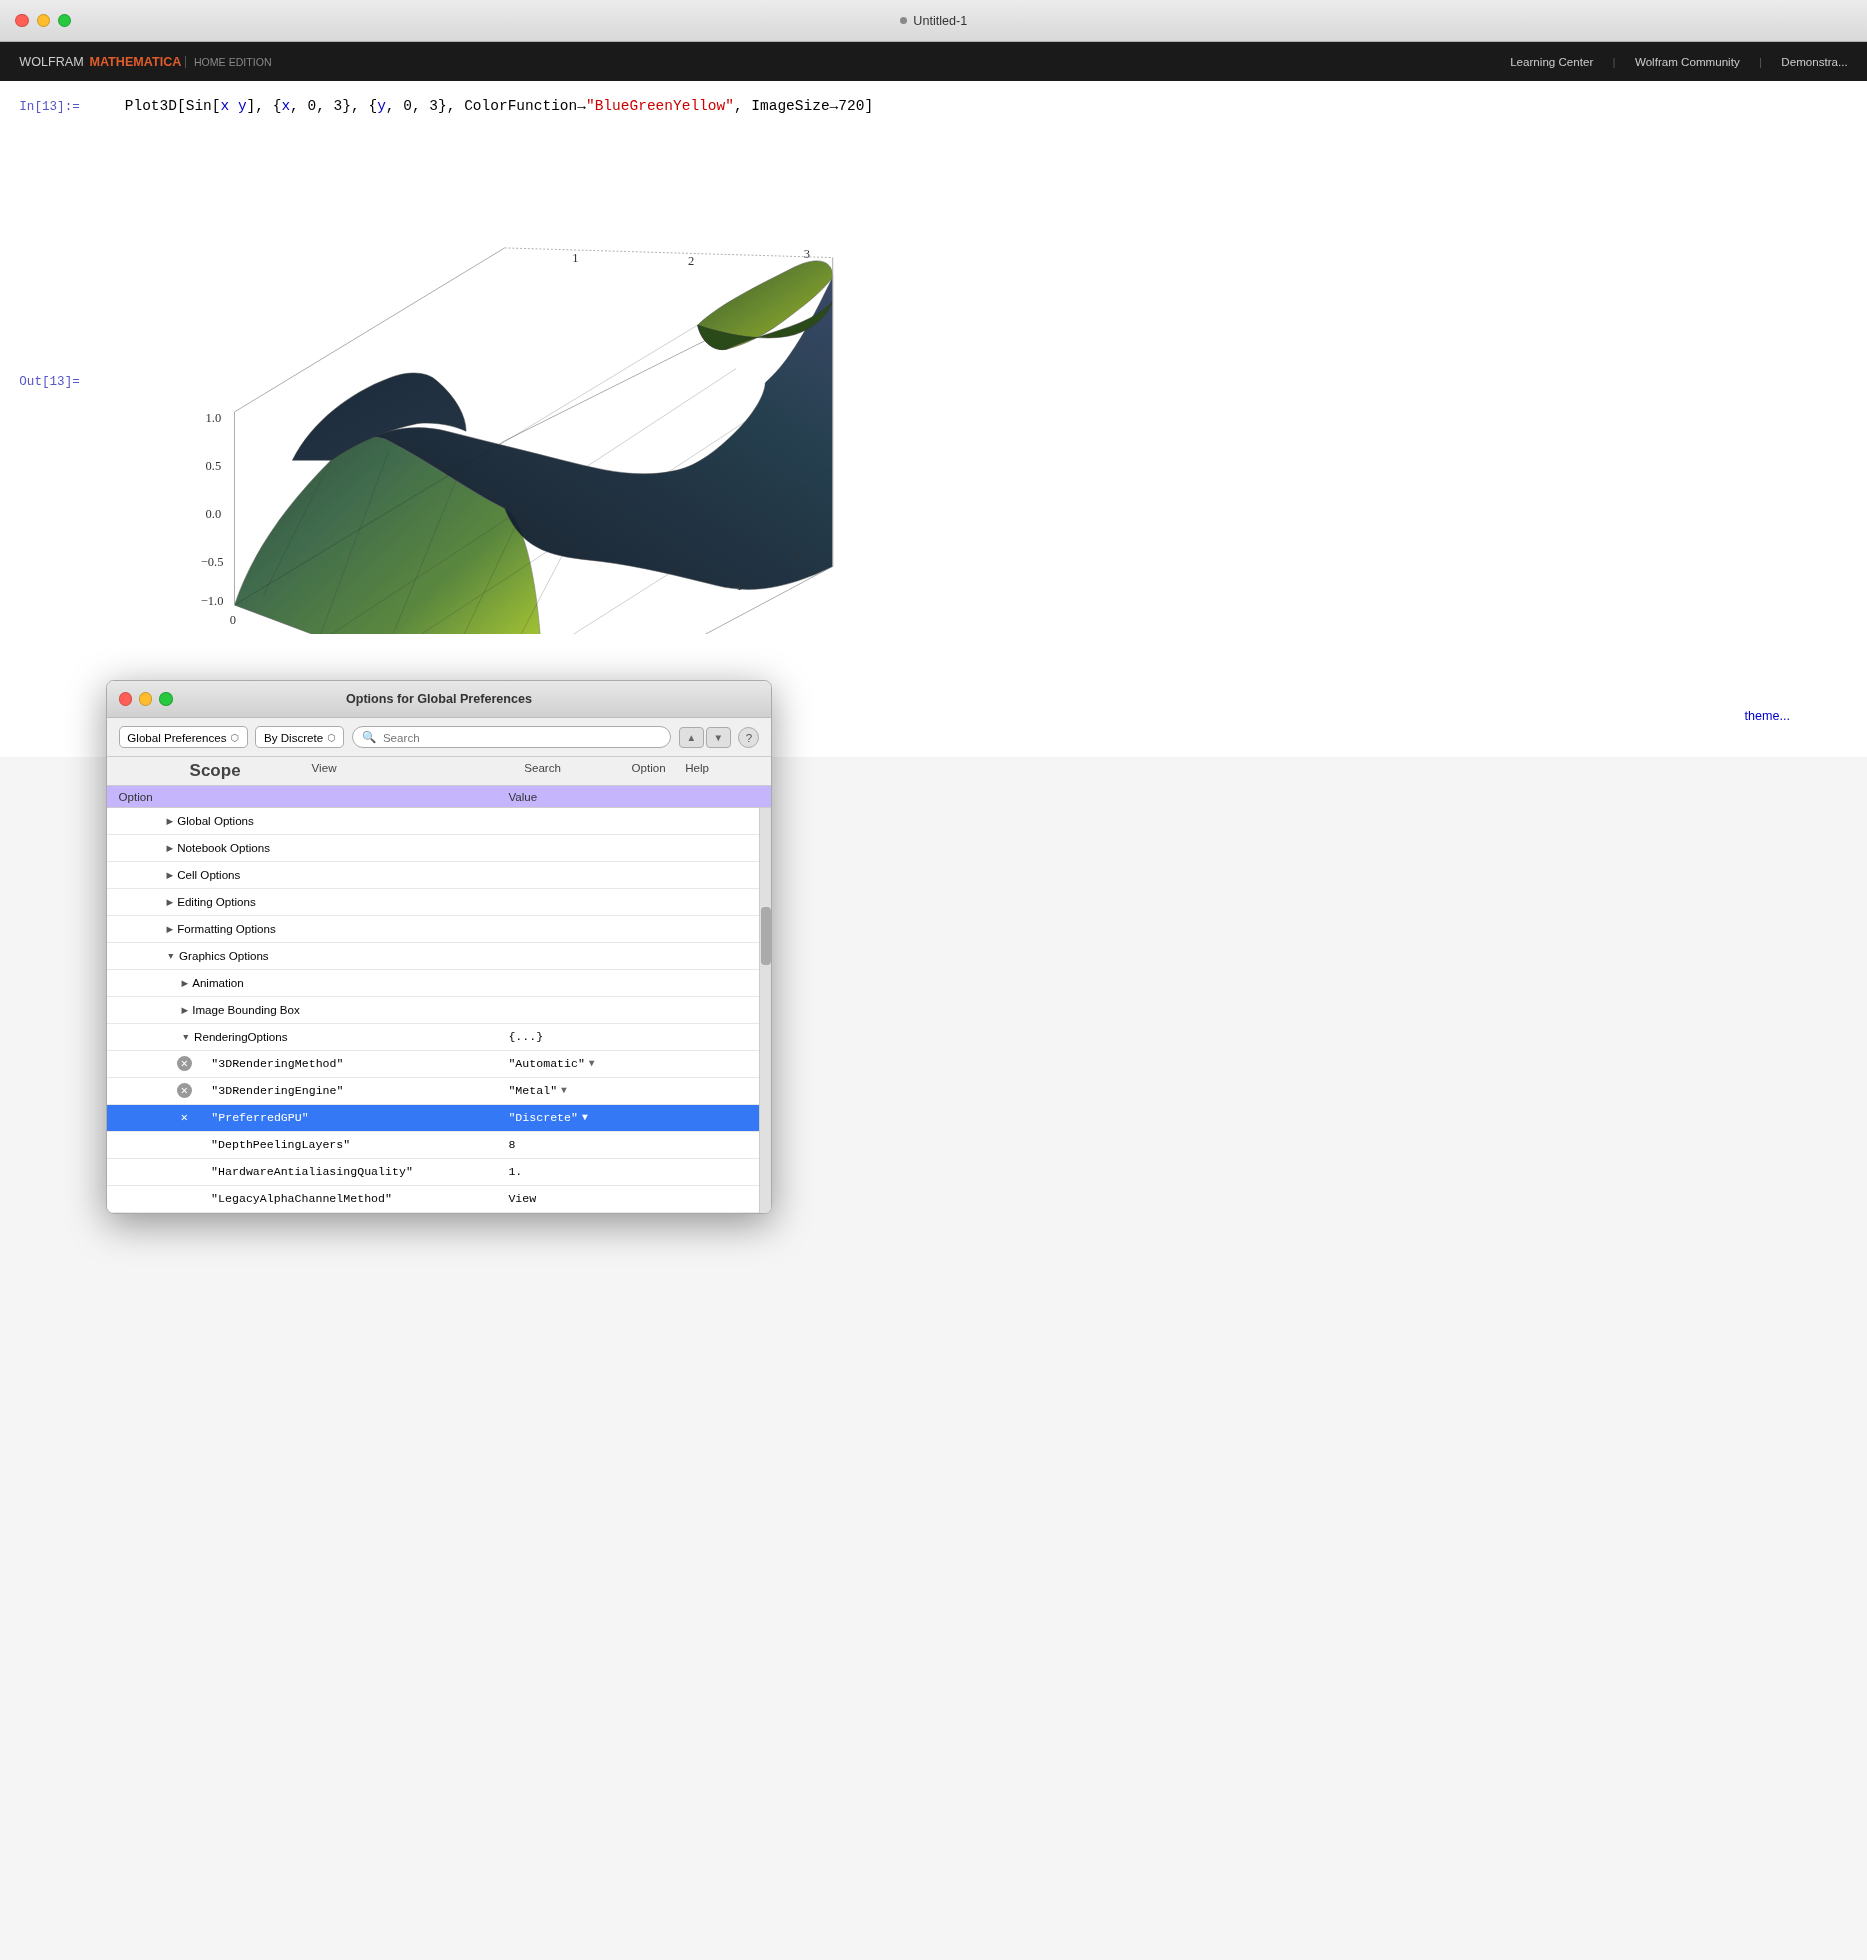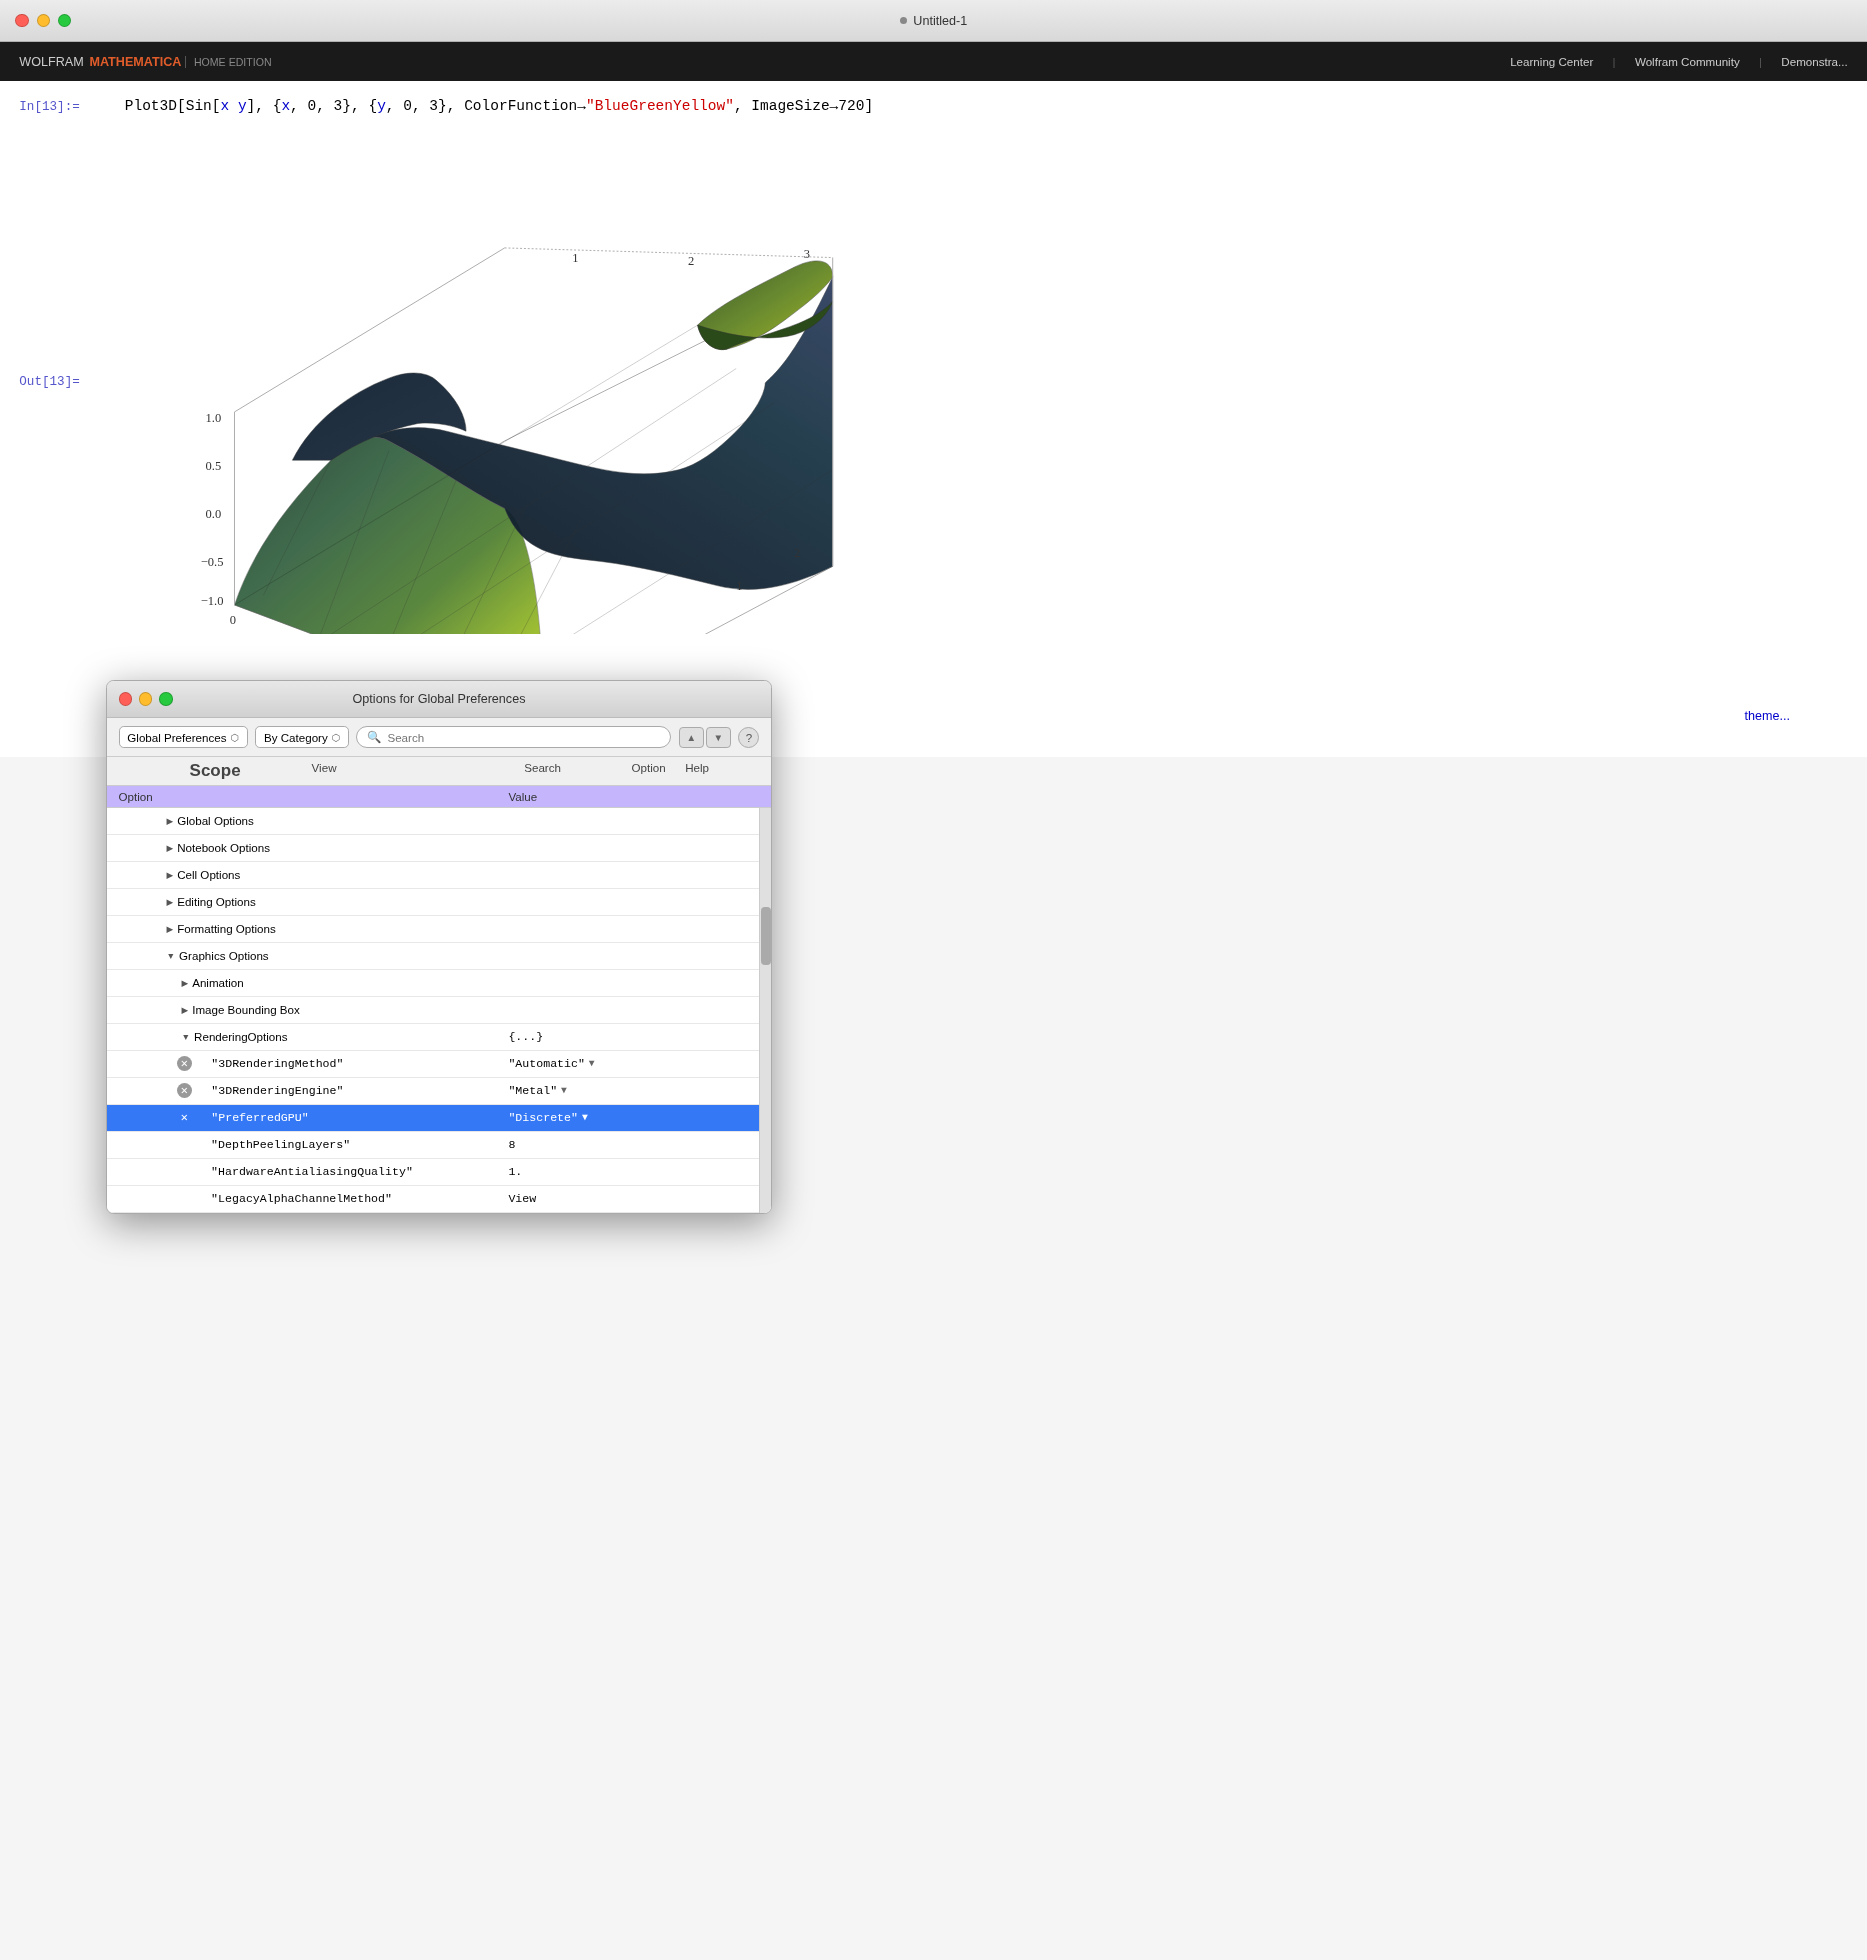--- a/index.html
+++ b/index.html
@@ -162,21 +162,21 @@
     }
     .dialog-traffic-lights {
       position: absolute;
       left: 11.6px;
       display: flex;
       gap: 6.8px;
     }
     .dialog-title {
       font-size: 12.6px;
       color: #333;
-      font-weight: 400;
+      font-weight: 700;
     }
 
     
     .dialog-toolbar {
       display: flex;
       align-items: center;
       padding: 7.7px 11.6px;
       gap: 7.7px;
       background: #f0f0f0;
       border-bottom: 1px solid #ccc;
@@ -501,21 +501,21 @@
       </div>
       <span class="dialog-title">Options for Global Preferences</span>
     </div>
 
     <div class="dialog-toolbar">
       <div class="dropdown-btn">
         <span>Global Preferences</span>
         <span class="dropdown-arrow">⬡</span>
       </div>
       <div class="dropdown-btn">
-        <span>By Category</span>
+        <span>By Discrete</span>
         <span class="dropdown-arrow">⬡</span>
       </div>
       <div class="search-box">
         <span class="search-icon-char">🔍</span>
         <input class="search-input" type="text" placeholder="Search" style="">
       </div>
       <div class="nav-arrows">
         <div class="nav-arrow-btn">▲</div>
         <div class="nav-arrow-btn">▼</div>
       </div>

